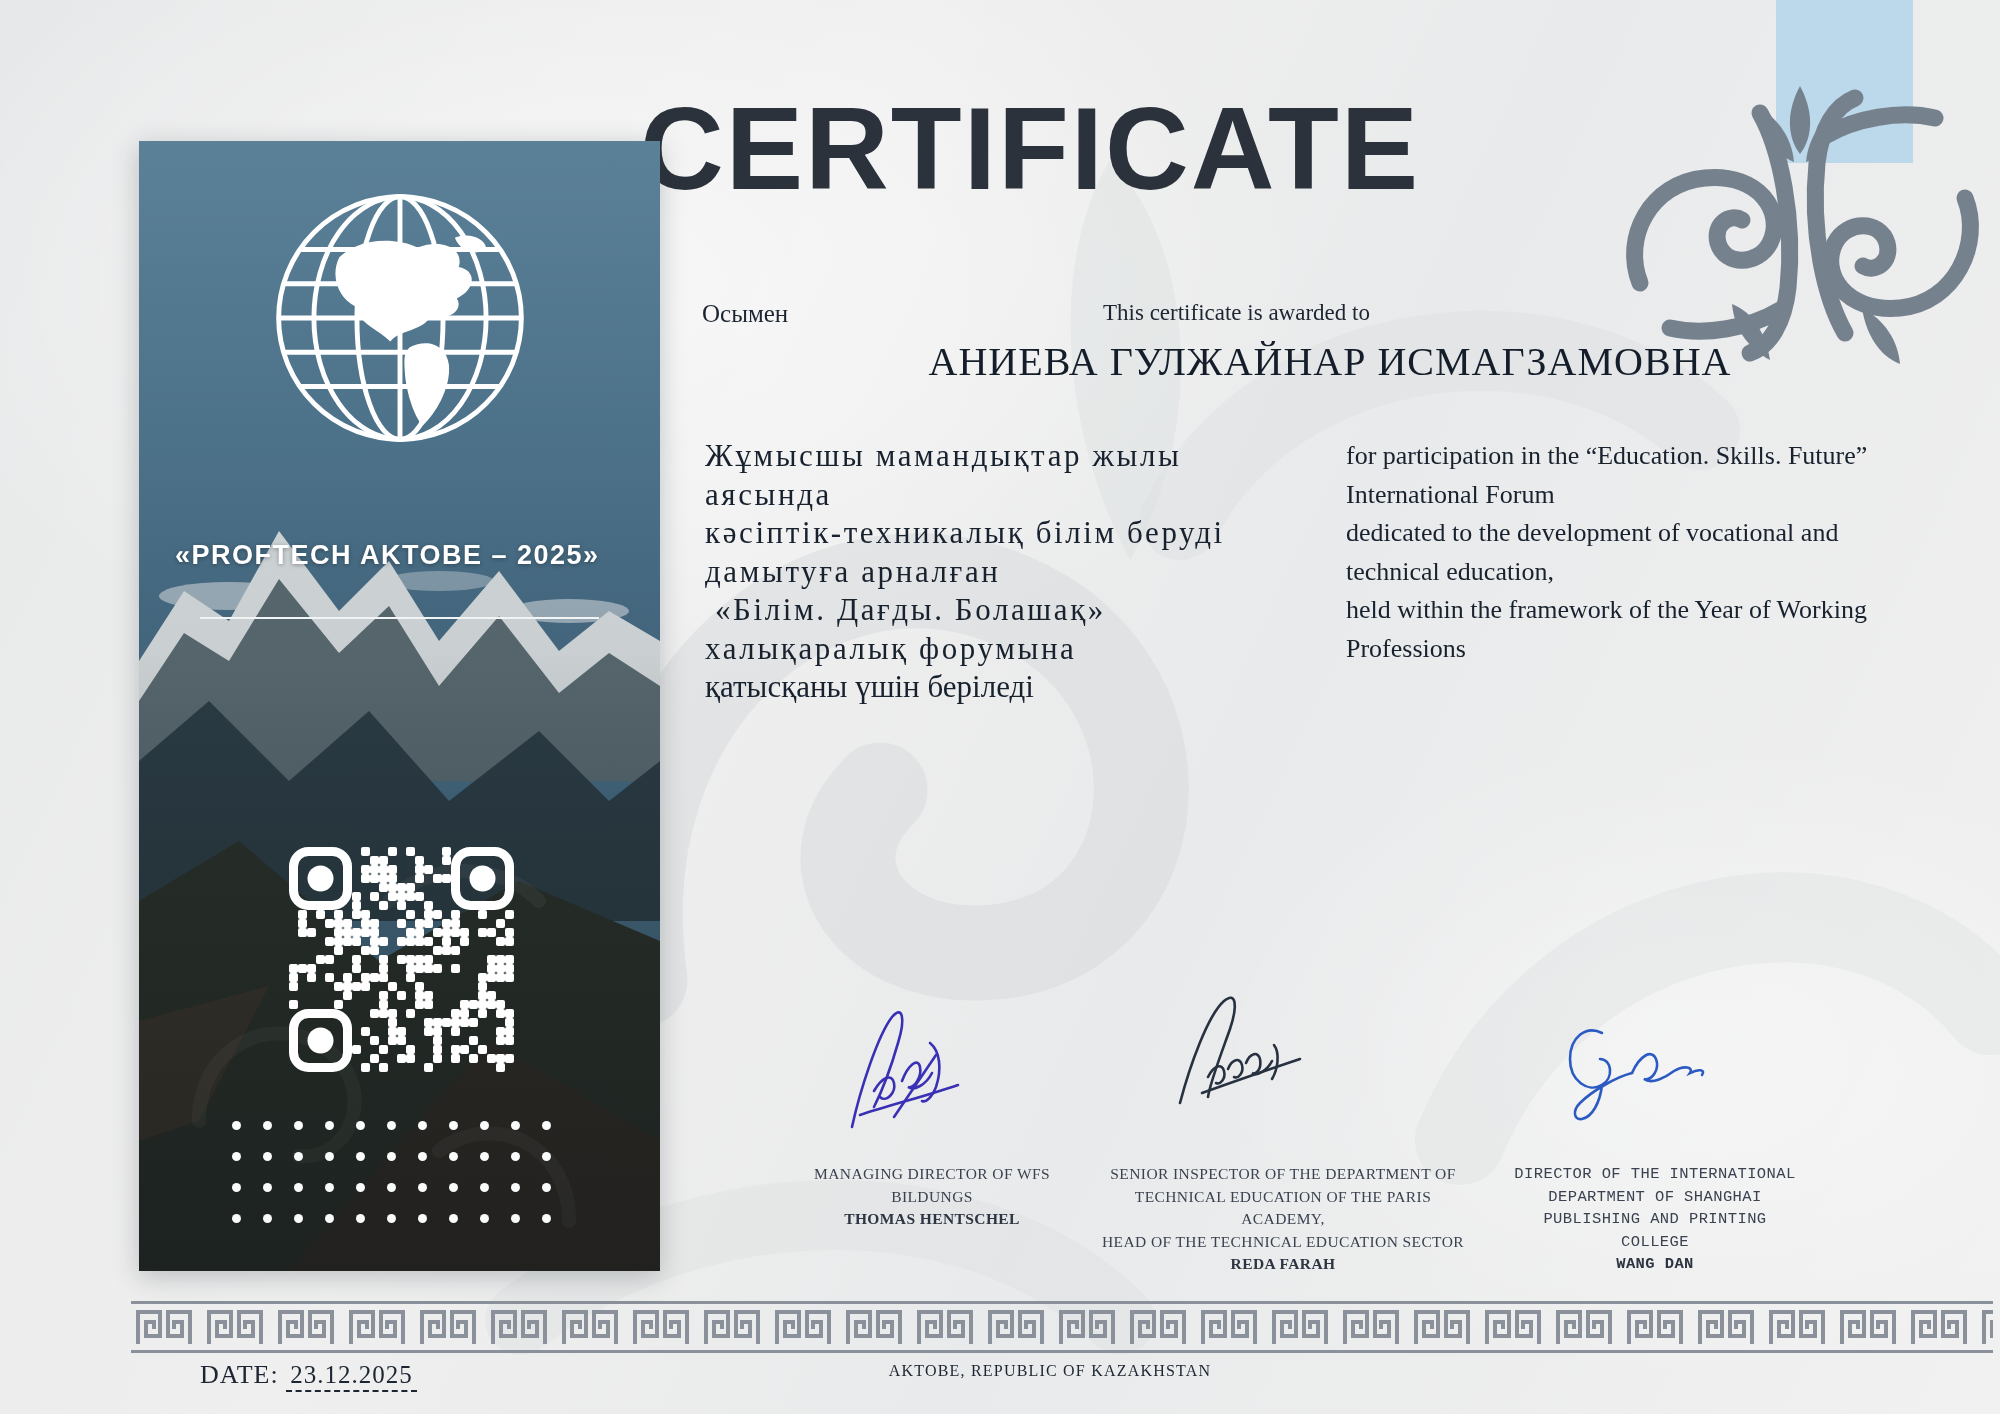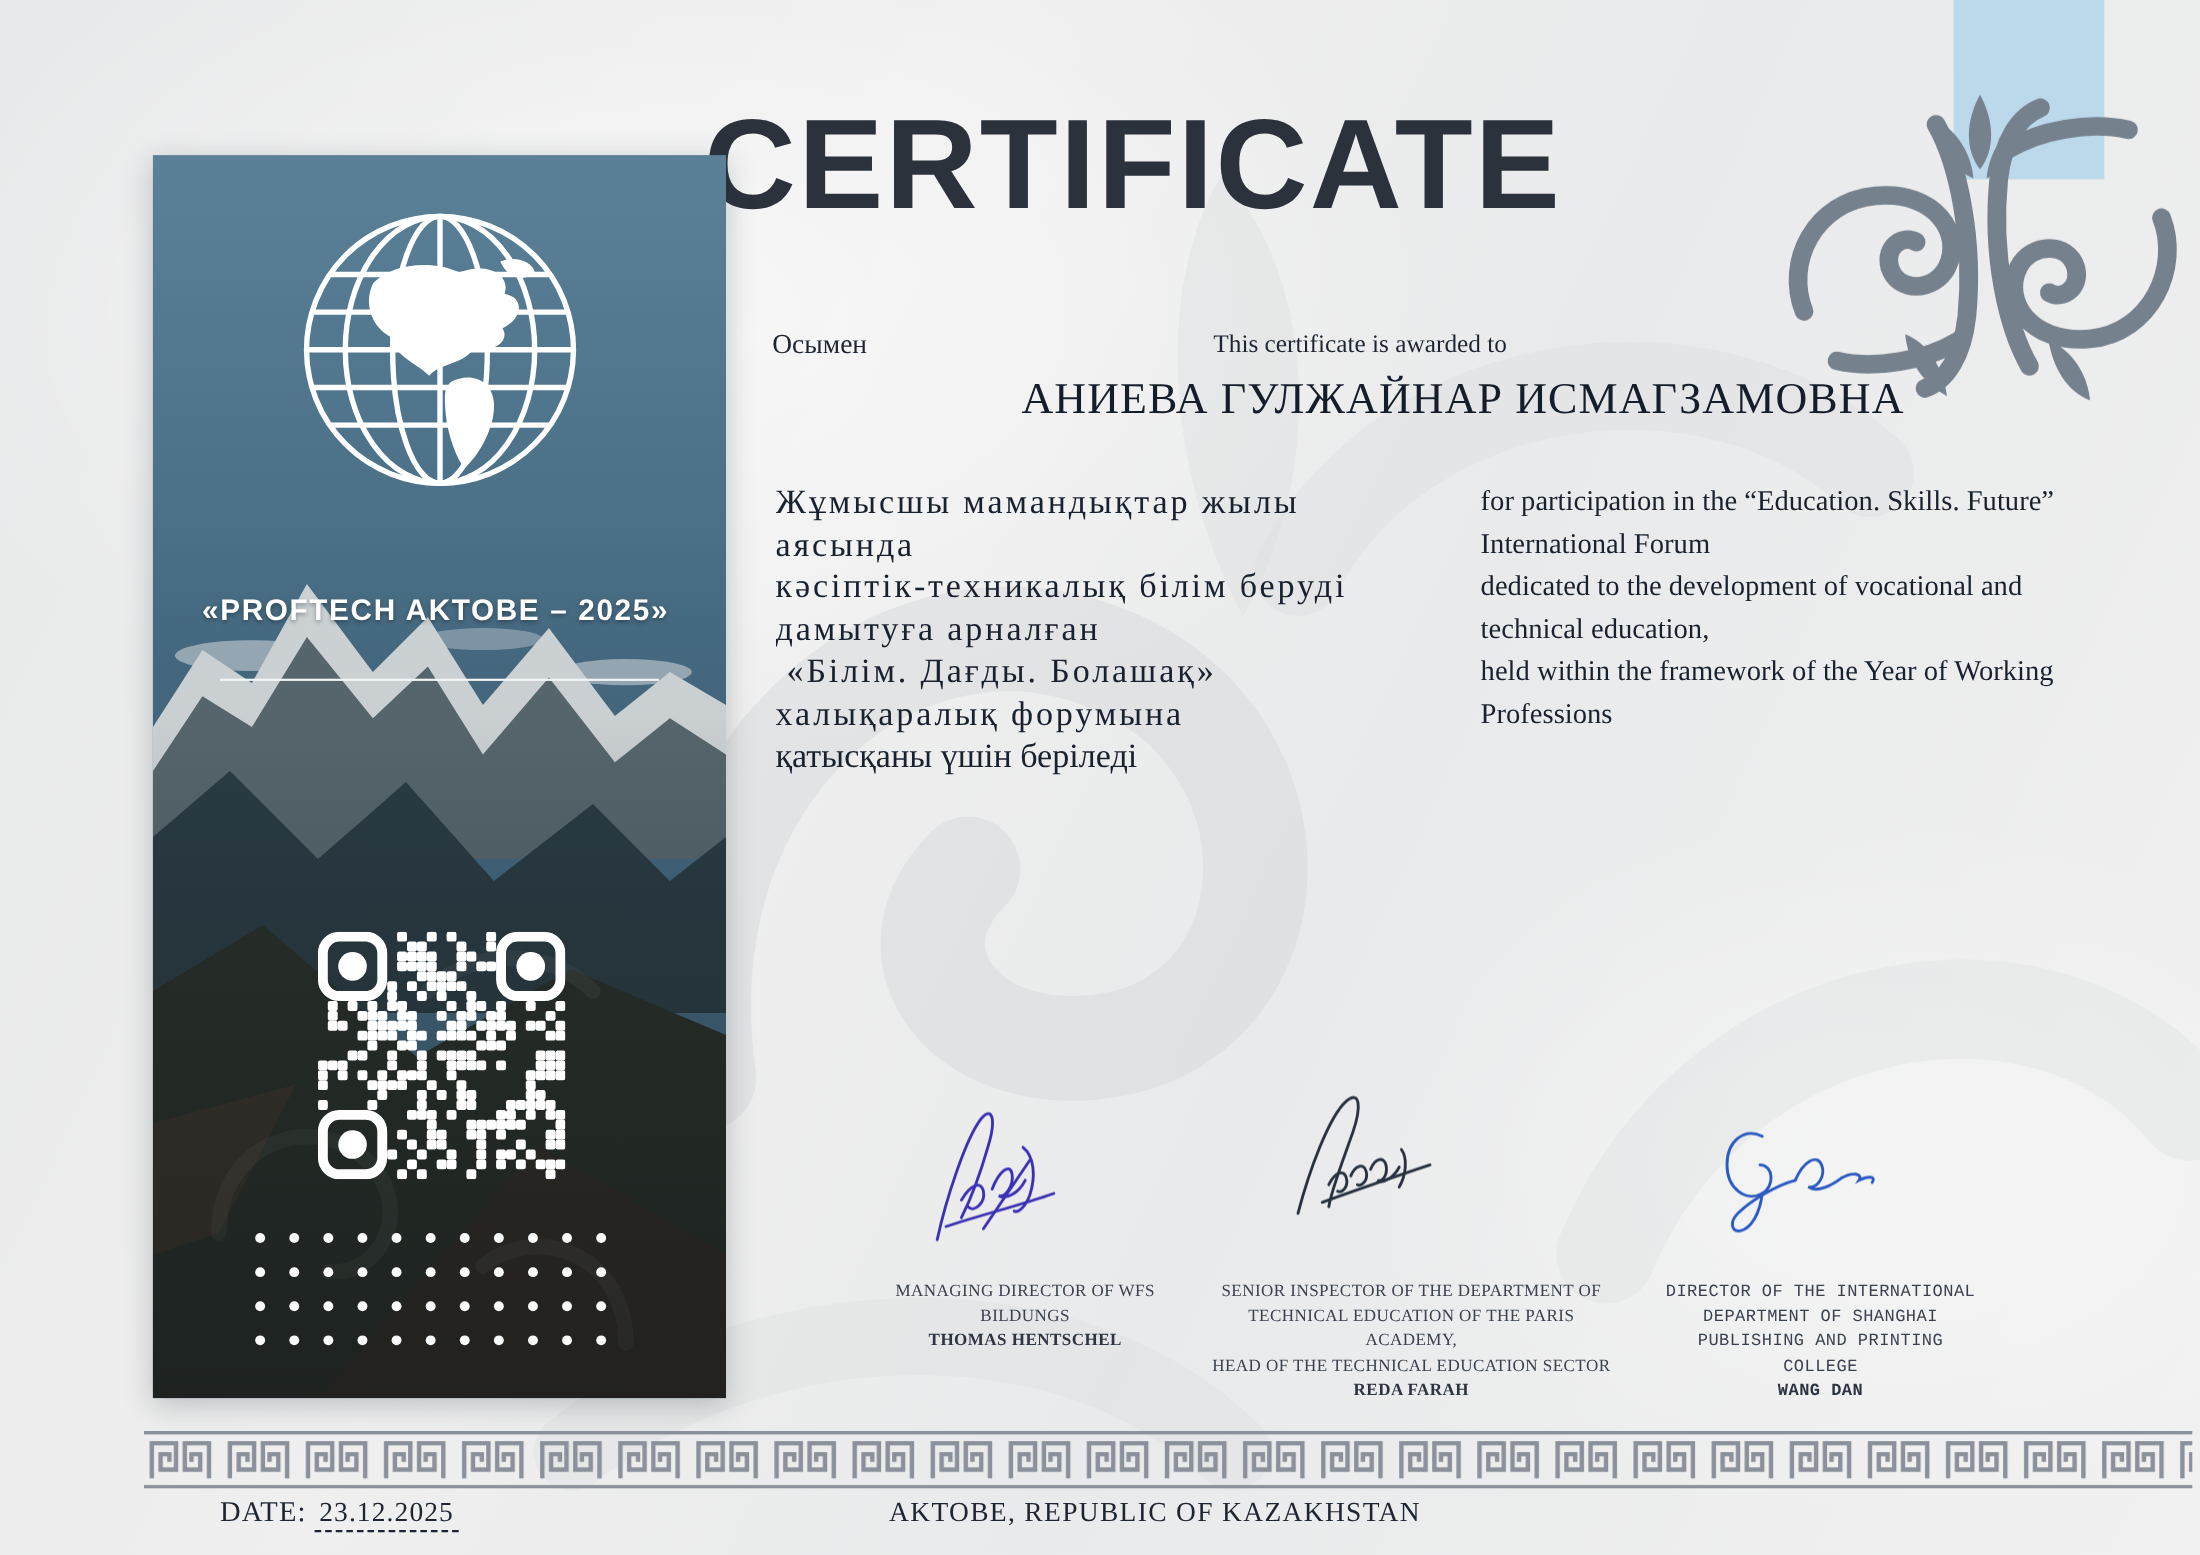--- a/index.html
+++ b/index.html
@@ -22,22 +22,22 @@
   .tr-ornament{left:1610px;top:78px;z-index:3;}
 
   
   .panel{left:139px;top:141px;width:521px;height:1130px;z-index:4;
          background:linear-gradient(180deg,#6189a2 0%,#527b94 28%,#4a718b 42%);
          box-shadow:0 6px 24px rgba(40,50,60,.25);}
   .panel-art{left:0;top:0;width:521px;height:1130px;}
   .panel-shade{left:0;top:0;width:521px;height:1130px;
          background:linear-gradient(180deg,rgba(20,30,36,.08) 0%,rgba(18,24,28,.12) 45%,rgba(14,18,20,.5) 100%);}
   .globe{left:124px;top:40px;}
-  .panel-title{left:0;top:399px;width:514px;text-align:center;color:#fff;
-         font-size:27px;font-weight:bold;letter-spacing:1.5px;text-shadow:0 1px 4px rgba(0,0,0,.35);}
+  .panel-title{left:0;top:399px;width:514px;text-align:left;color:#fff;
+         font-size:27px;font-weight:bold;letter-spacing:1.5px;text-shadow:0 1px 4px rgba(0,0,0,.35);padding-left:36px;}
   .panel-divider{left:61px;top:476px;width:399px;height:0;border-top:2px solid #f2f5f6;}
   .qr{left:150px;top:706px;}
   .dots-grid{left:93px;top:980px;display:grid;grid-template-columns:repeat(11,9px);
          grid-auto-rows:9px;column-gap:22px;row-gap:22px;}
   .dot{width:9px;height:9px;border-radius:50%;background:#fafbfb;}
 
   
   .cert-title{left:1030px;top:82px;transform:translateX(-50%);
          font-size:116px;font-weight:bold;letter-spacing:2px;color:#2b323c;white-space:nowrap;}
 
@@ -60,21 +60,21 @@
   .rb1{left:772px;top:1163px;width:320px;}
   .rb2{left:1090px;top:1163px;width:386px;}
   .rb3{left:1495px;top:1163px;width:320px;font-family:Liberation Mono, monospace;}
 
   
   .meander-border{left:131px;top:1301px;width:1862px;height:52px;
         border-top:3px solid #8a919b;border-bottom:3px solid #8a919b;
         display:flex;align-items:center;gap:9px;overflow:hidden;padding:3px 2px;box-sizing:border-box;}
   .date-line{left:157px;top:1360px;font-size:26px;color:#1c2531;letter-spacing:1px;margin-left:43px;}
   .date-value{border-bottom:2px dashed #1c2531;padding:0 4px 2px 4px;font-size:25px;}
-  .location{left:1050px;top:1362px;transform:translateX(-50%);font-size:25px;
+  .location{left:1050px;top:1362px;transform:translateX(-50%);font-size:16px;
         letter-spacing:1.2px;color:#1c2531;white-space:nowrap;}
 </style>
 </head>
 <body>
 
 <div class="page">
 
   <svg class="abs watermark" width="2000" height="1414" viewBox="0 0 2000 1414" fill="none">
     <g stroke="#d6d9da" stroke-linecap="round" fill="none" opacity="0.5">
       <path d="M640 980 C600 700 820 520 1010 600 C1190 675 1180 920 1010 950 C880 972 800 870 880 790" stroke-width="95"></path>

